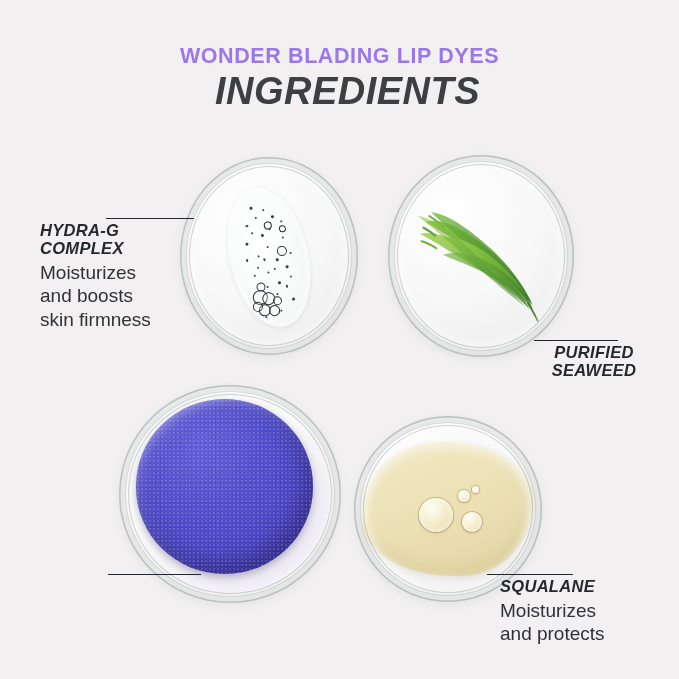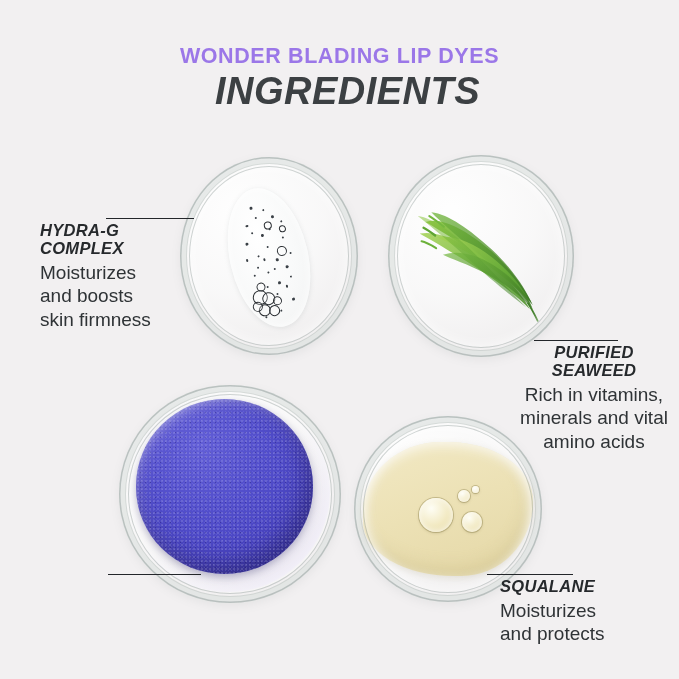--- a/index.html
+++ b/index.html
@@ -325,23 +325,20 @@
         <path d="M20,30 C25,33 30,37 35,41" stroke="#74b83f" stroke-width="2.2" fill="none" stroke-linecap="round"></path>
         <path d="M122,120 C126,126 129,132 132,138" stroke="#3e7d26" stroke-width="1.8" fill="none" stroke-linecap="round"></path>
       </svg>
     </div>
   </div>
 
   <div class="rule" id="rule-seaweed"></div>
   <div class="callout" id="callout-seaweed">
     <div class="c-title">PURIFIED
 SEAWEED</div>
-    <div class="c-desc">Rich in vitamins,
-minerals and vital
-amino acids</div>
   </div>
 
   <div class="dish" id="dish-dyes">
     <div class="dye-halo"></div>
     <div class="dye-powder"></div>
   </div>
 
   <div class="rule" id="rule-dyes"></div>
 
   <div class="dish" id="dish-squalane">

